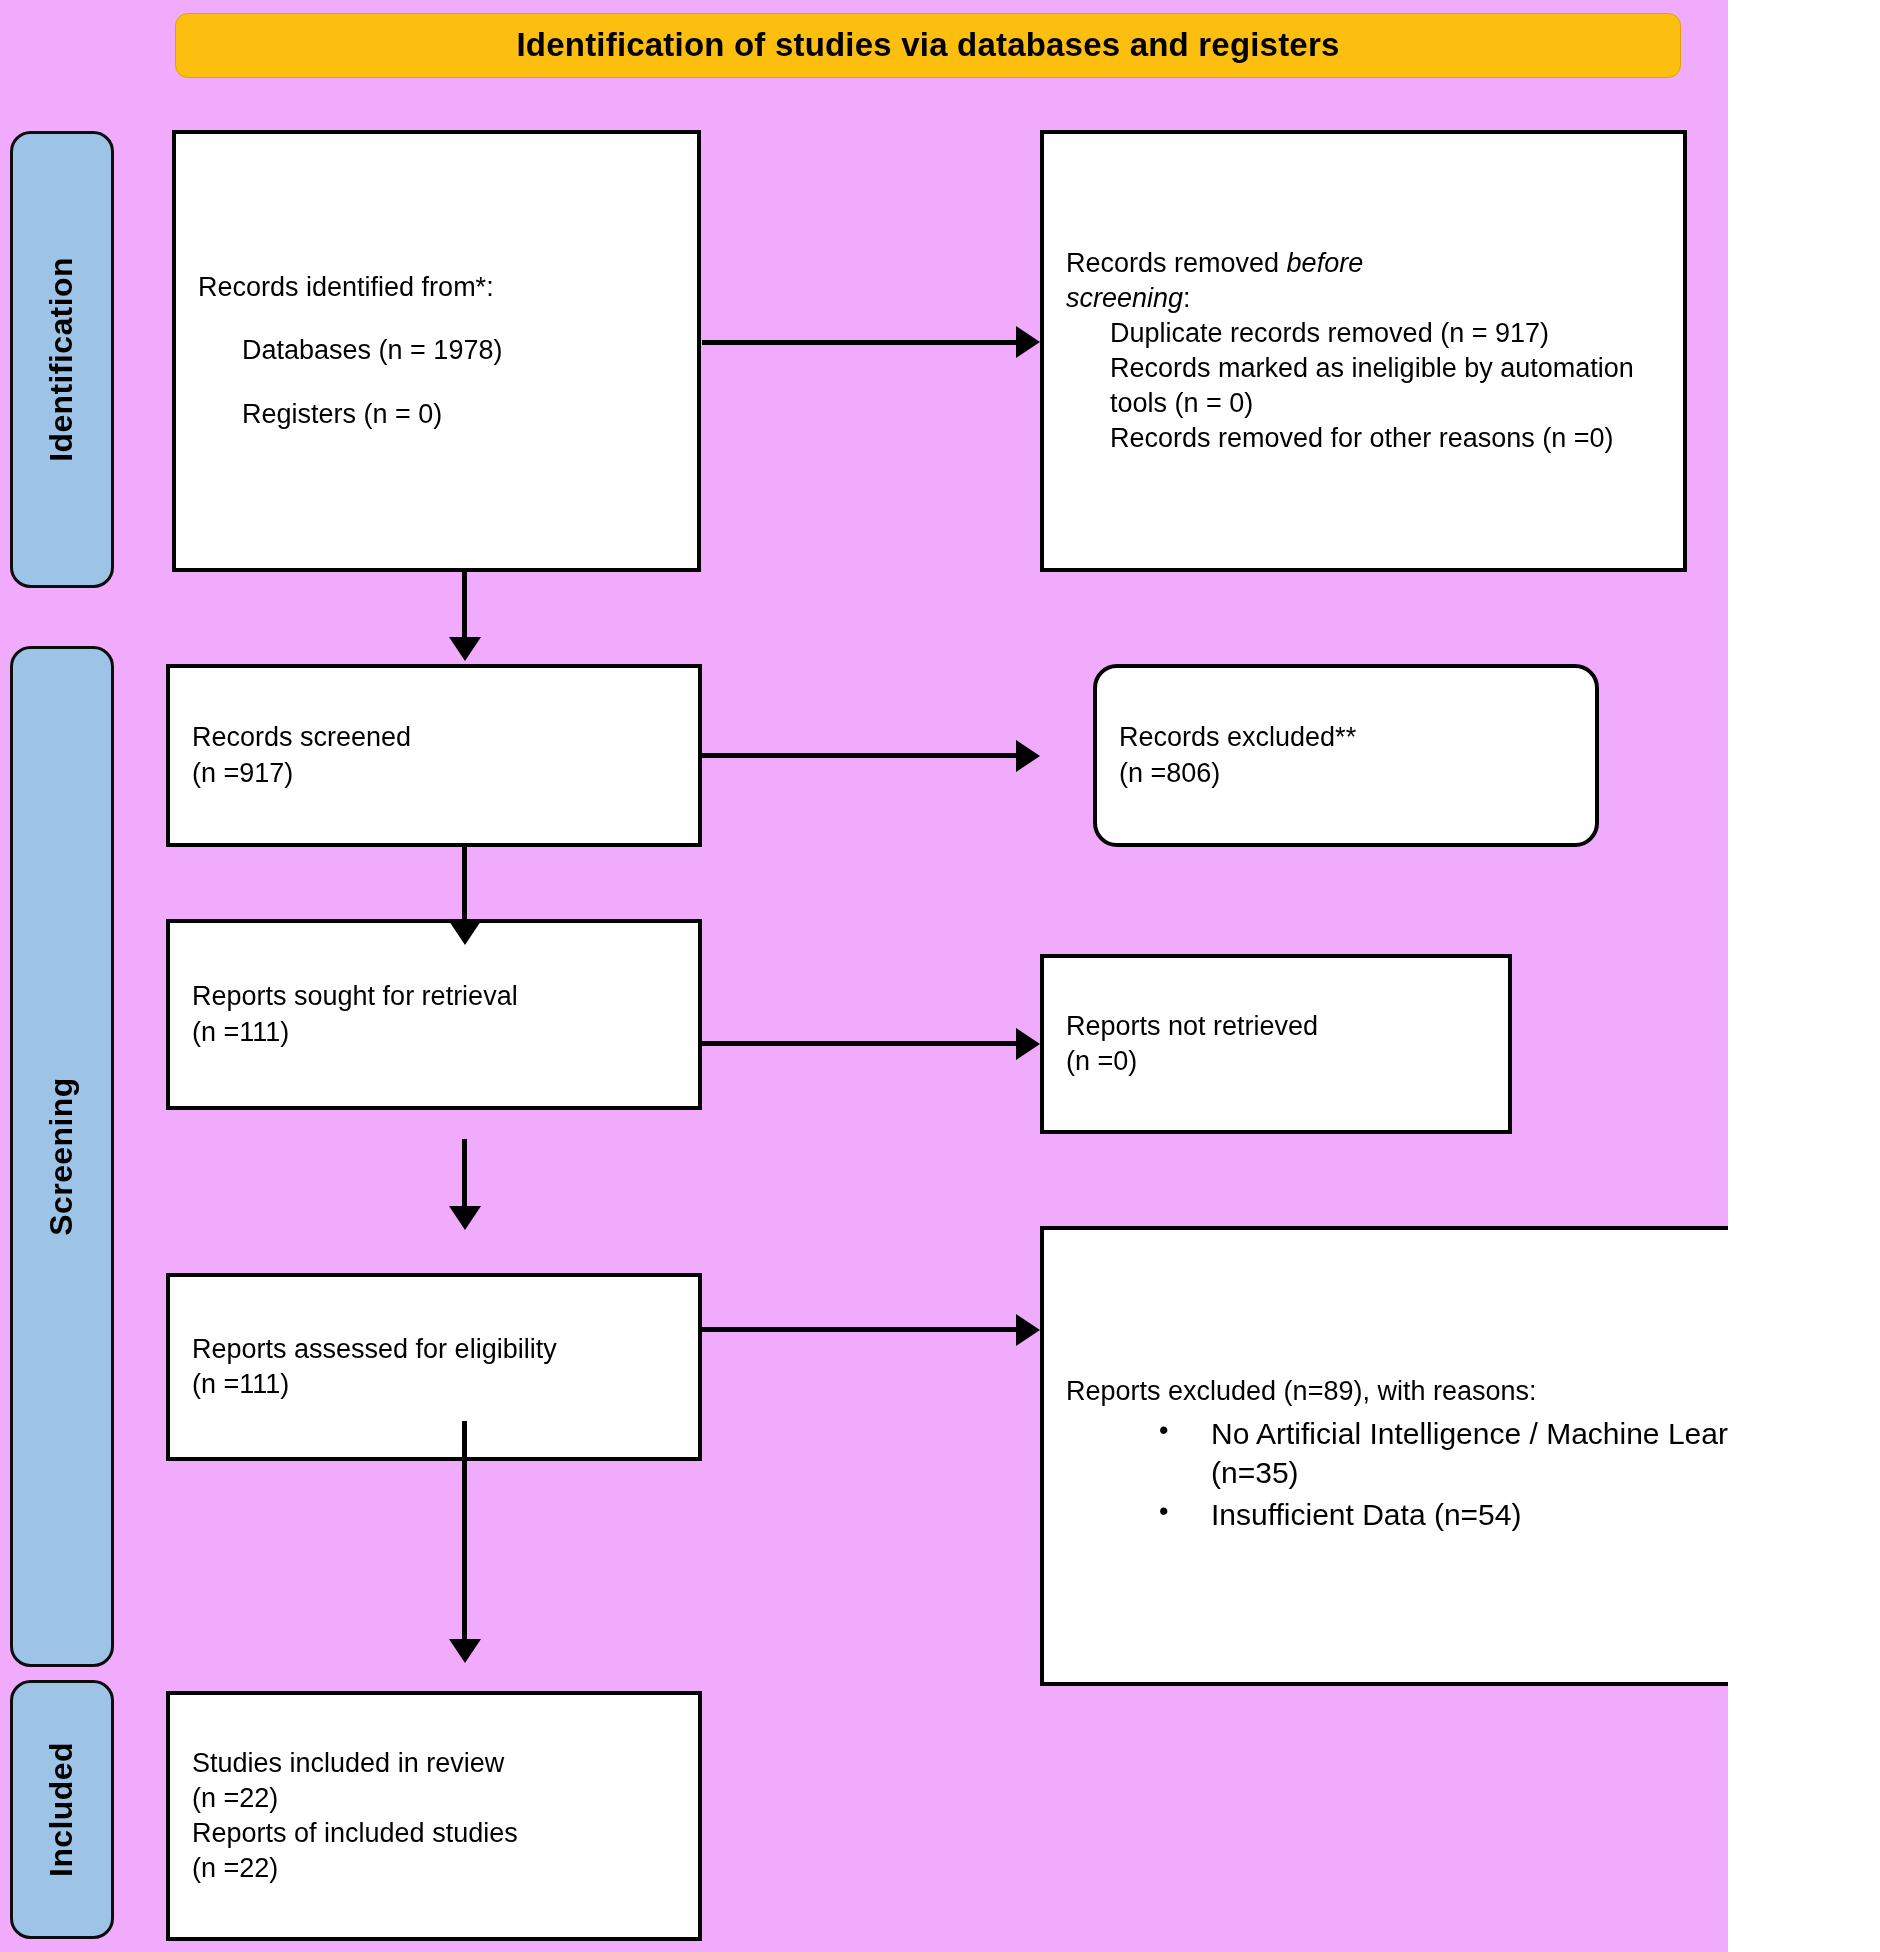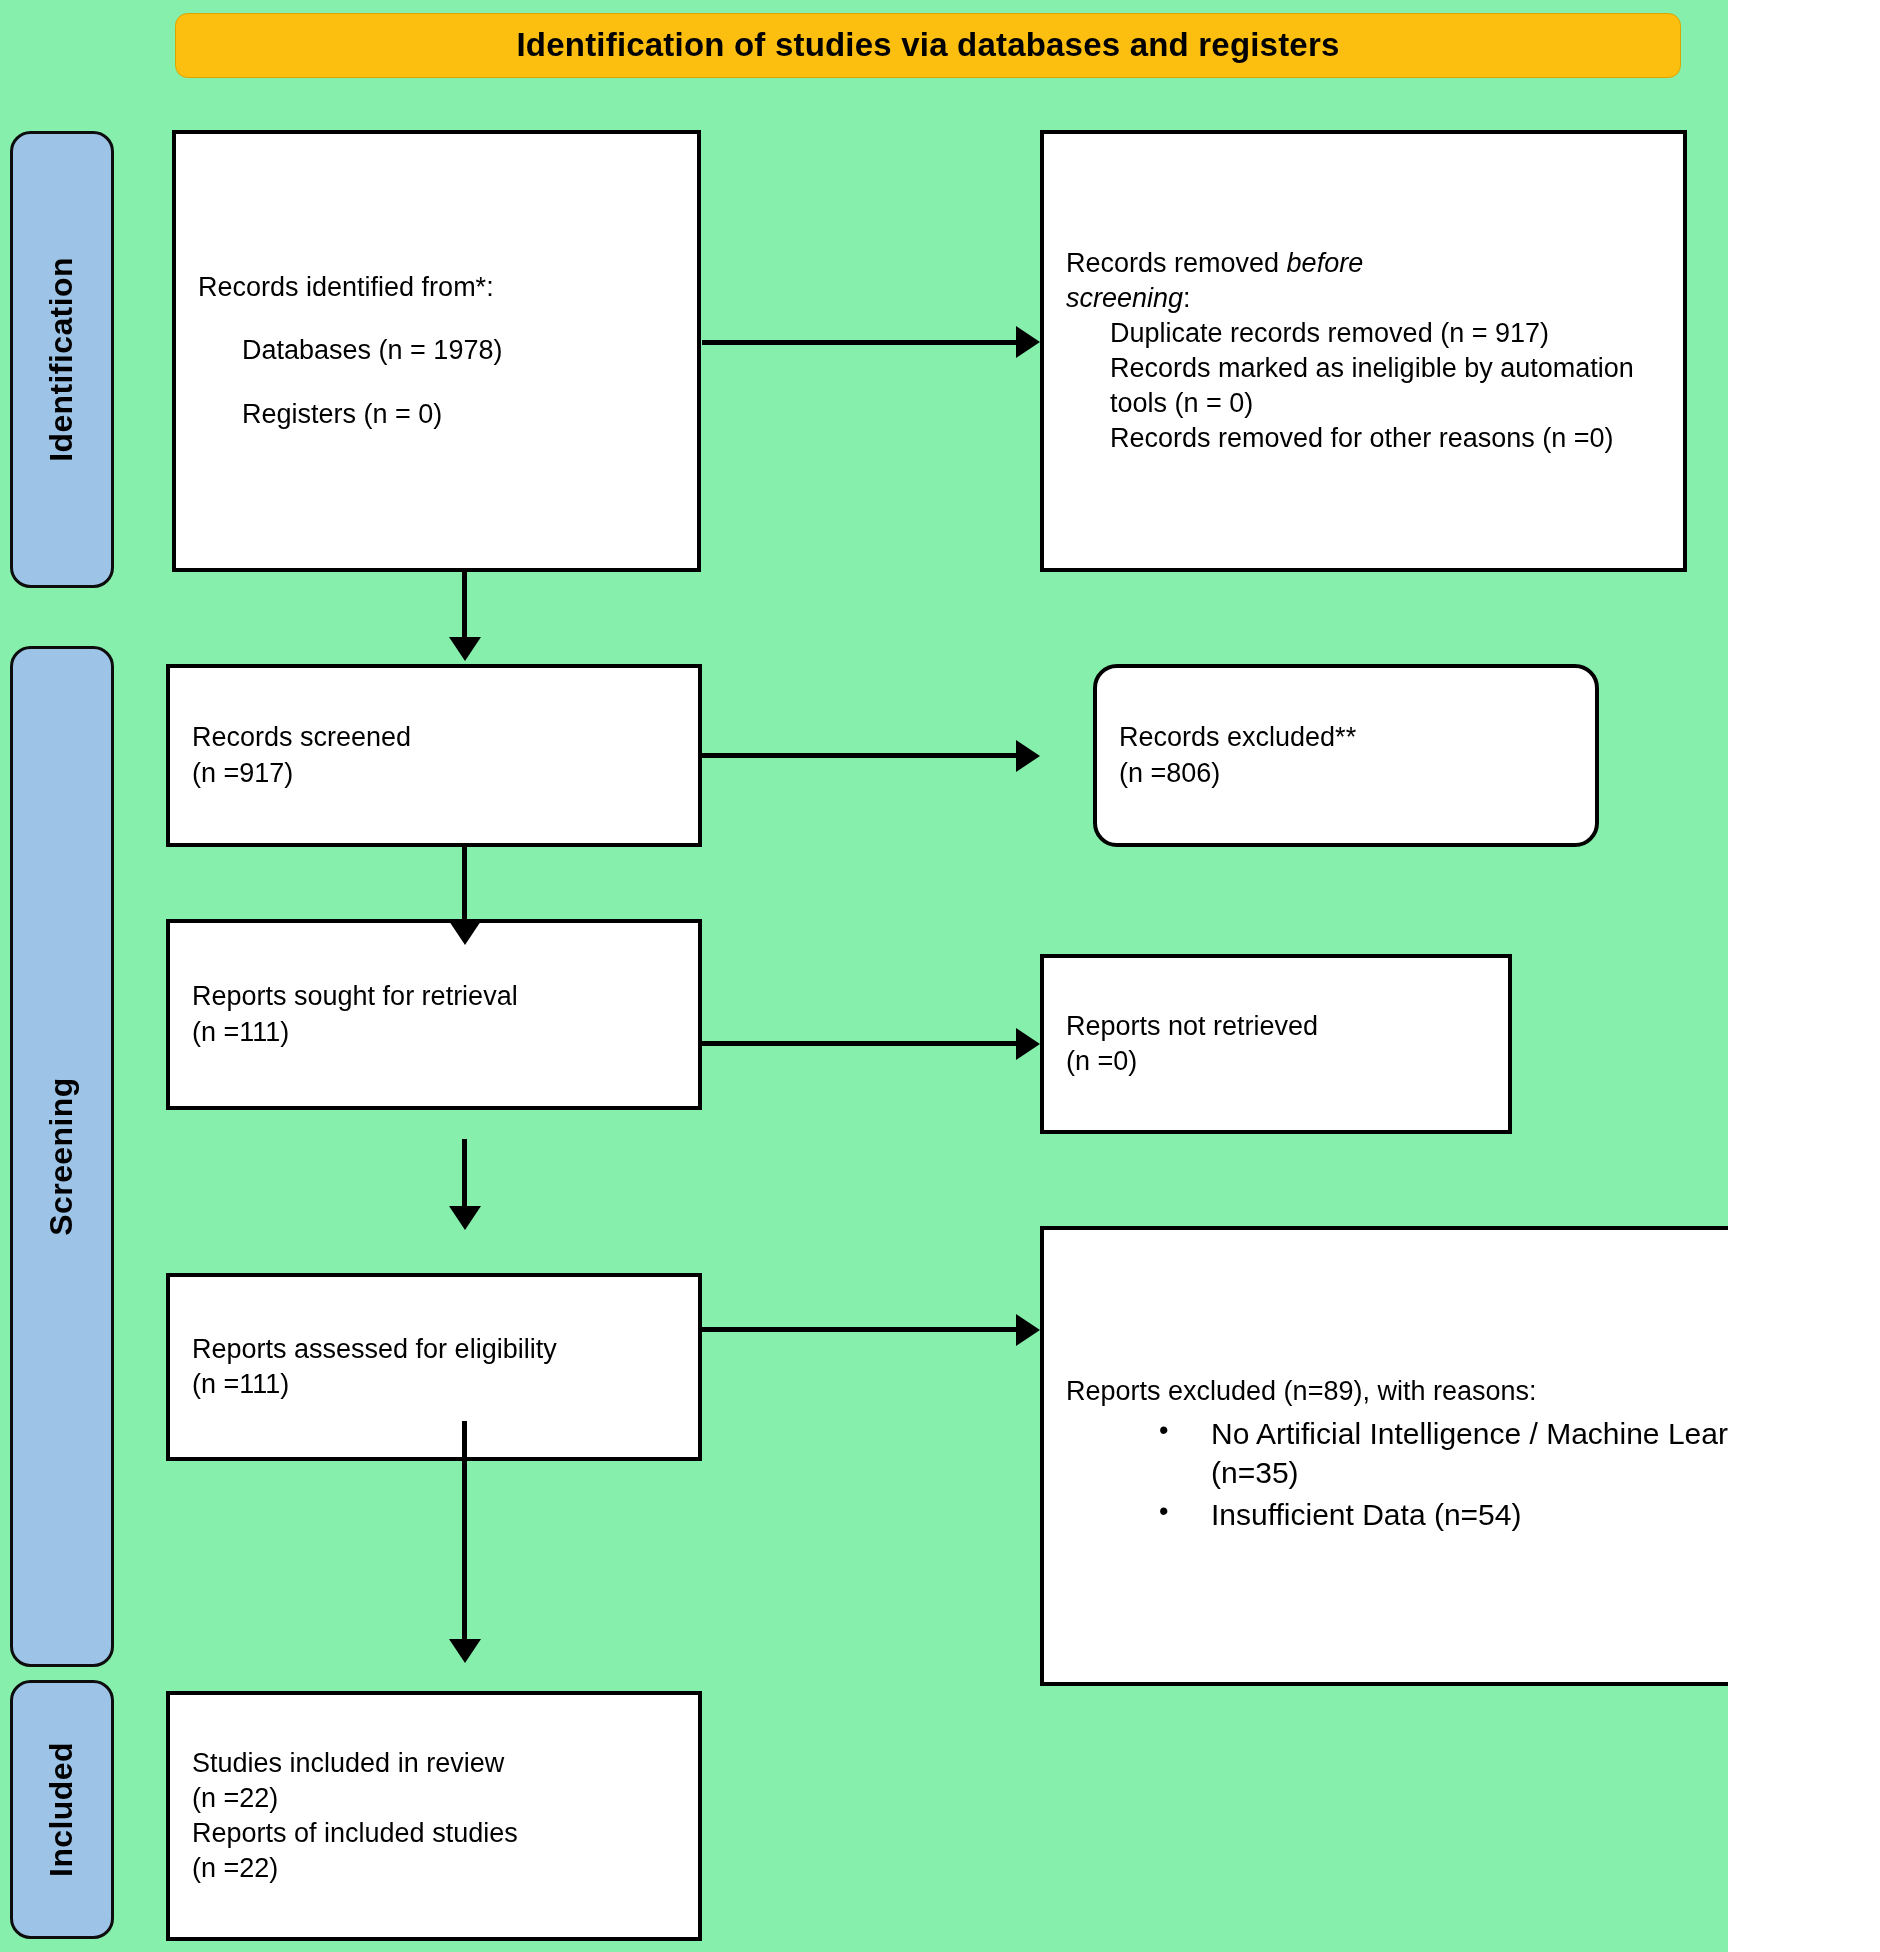--- a/index.html
+++ b/index.html
@@ -10,21 +10,21 @@
   }
   body {
     font-family: "Liberation Sans", sans-serif;
     color: #000000;
   }
 
   #diagram {
     position: relative;
     width: 1728px;
     height: 1952px;
-    background: #86efac;
+    background: #f0abfc;
     overflow: hidden;
   }
 
   
   .header-banner {
     position: absolute;
     left: 175px;
     top: 12.6px;
     width: 1506px;
     height: 65px;

